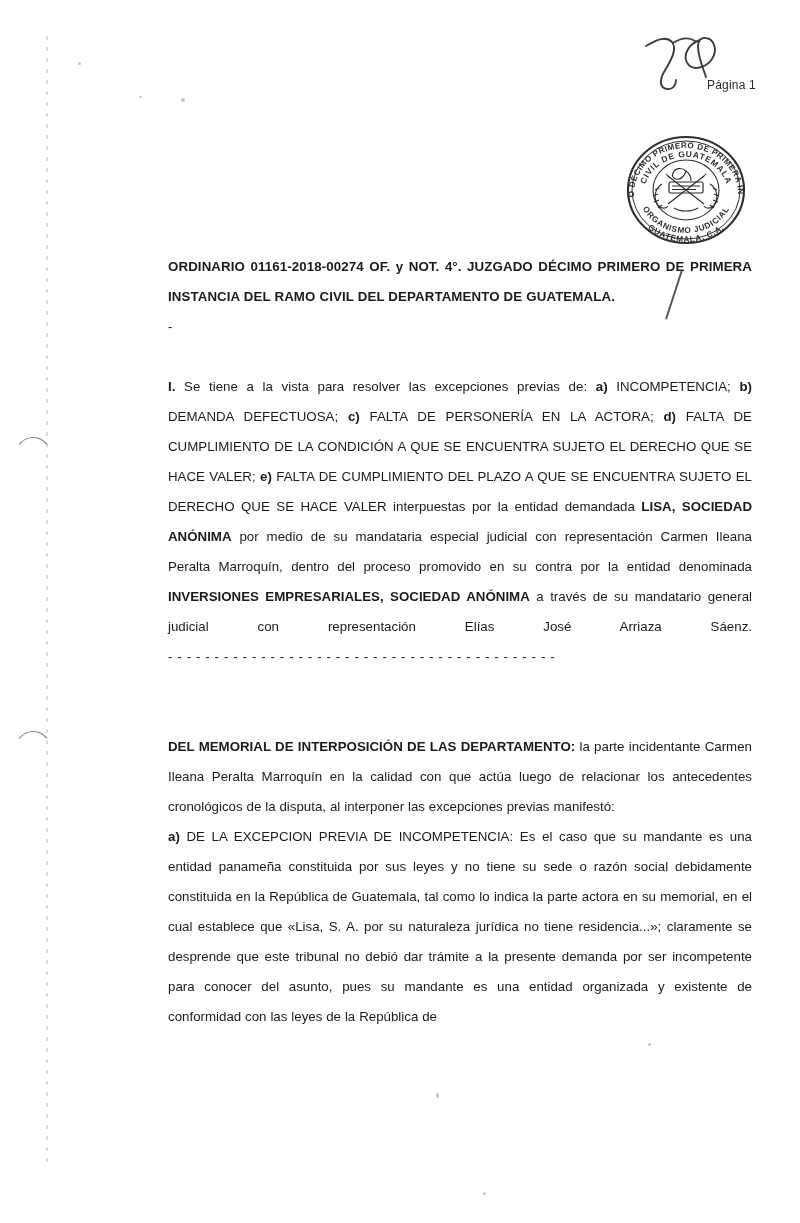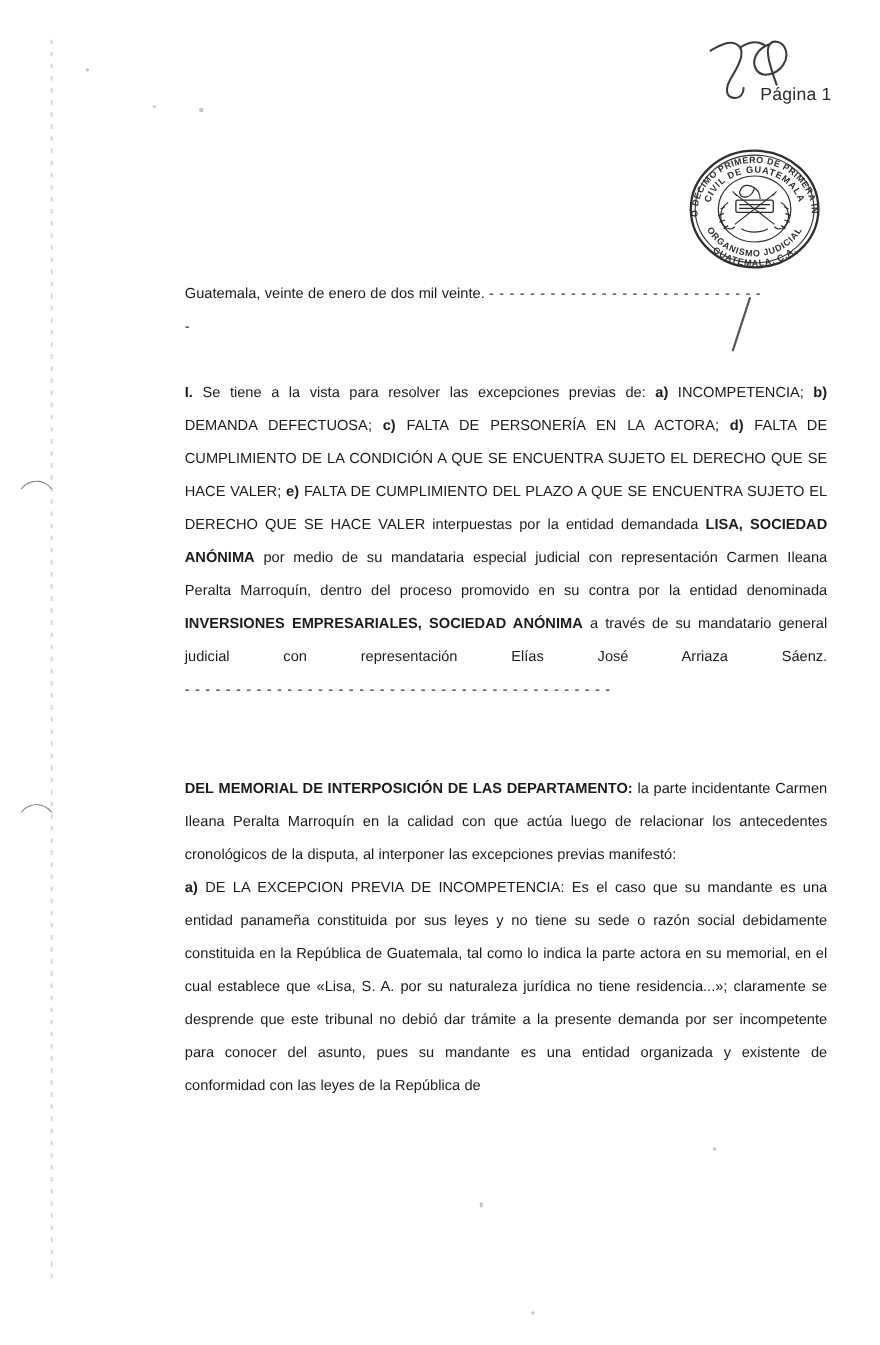--- a/index.html
+++ b/index.html
@@ -50,21 +50,21 @@
     position: absolute;
     background: rgba(120,120,125,0.45);
     border-radius: 50%;
   }
 
   
   .page-number {
     position: absolute;
     right: 44px;
     top: 78px;
-    font-size: 16px;
+    font-size: 12px;
     letter-spacing: 0.2px;
     color: #2b2b2b;
     white-space: nowrap;
   }
   .hand-initial {
     position: absolute;
     right: 56px;
     top: 30px;
     width: 104px;
     height: 66px;
@@ -185,26 +185,23 @@
       <path d="M47 64 l -4 2 M46 70 l -5 2 M47 76 l -5 2 M50 81 l -4 3"></path>
       <path d="M101 64 l 4 2 M102 70 l 5 2 M101 76 l 5 2 M98 81 l 4 3"></path>
       <path d="M62 84 c 6 4, 18 4, 24 0"></path>
     </g>
   </svg>
 
   <div class="body">
 
     <p class="para heading-block" style="position:relative;">
       <span class="pen-slash"></span>
-    </p>
-
-    <p class="para last-left">
-      <span>Guatemala, veinte de enero de dos mil veinte.</span>
-      <span class="dashrun">- - - - - - - - - - - - - - - - - - - - - - - - - - -</span>
-    </p>
+      <span>ORDINARIO 01161-2018-00274 OF. y NOT. 4°. JUZGADO DÉCIMO PRIMERO DE PRIMERA INSTANCIA DEL RAMO CIVIL DEL DEPARTAMENTO DE GUATEMALA.</span>
+    </p>
+
 
     <p class="para last-left lone-dash">-</p>
 
     <div class="gap-sm"></div>
 
     <p class="para">
       <span class="b">I.</span><span> Se tiene a la vista para resolver las excepciones previas de: </span><span class="b">a)</span><span> INCOMPETENCIA; </span><span class="b">b)</span><span> DEMANDA DEFECTUOSA;  </span><span class="b">c)</span><span> FALTA DE PERSONERÍA EN LA ACTORA; </span><span class="b">d)</span><span> FALTA DE CUMPLIMIENTO DE LA CONDICIÓN A QUE SE ENCUENTRA SUJETO EL DERECHO QUE SE HACE VALER; </span><span class="b">e)</span><span> FALTA DE CUMPLIMIENTO DEL PLAZO A QUE SE ENCUENTRA SUJETO EL DERECHO QUE SE HACE VALER</span><span> interpuestas por la entidad demandada </span><span class="b">LISA, SOCIEDAD ANÓNIMA</span><span> por medio de su mandataria especial judicial con representación Carmen Ileana Peralta Marroquín, dentro del proceso promovido en su contra por la entidad denominada </span><span class="b">INVERSIONES EMPRESARIALES, SOCIEDAD ANÓNIMA</span><span> a través de su mandatario general judicial con representación Elías José Arriaza Sáenz. </span><span class="dashrun">- - - - - - - - - -   - - - - - - - - - - - - - - - - - - - - - - - - - - - - - - - -</span>
     </p>
 
     <div class="gap-lg"></div>

